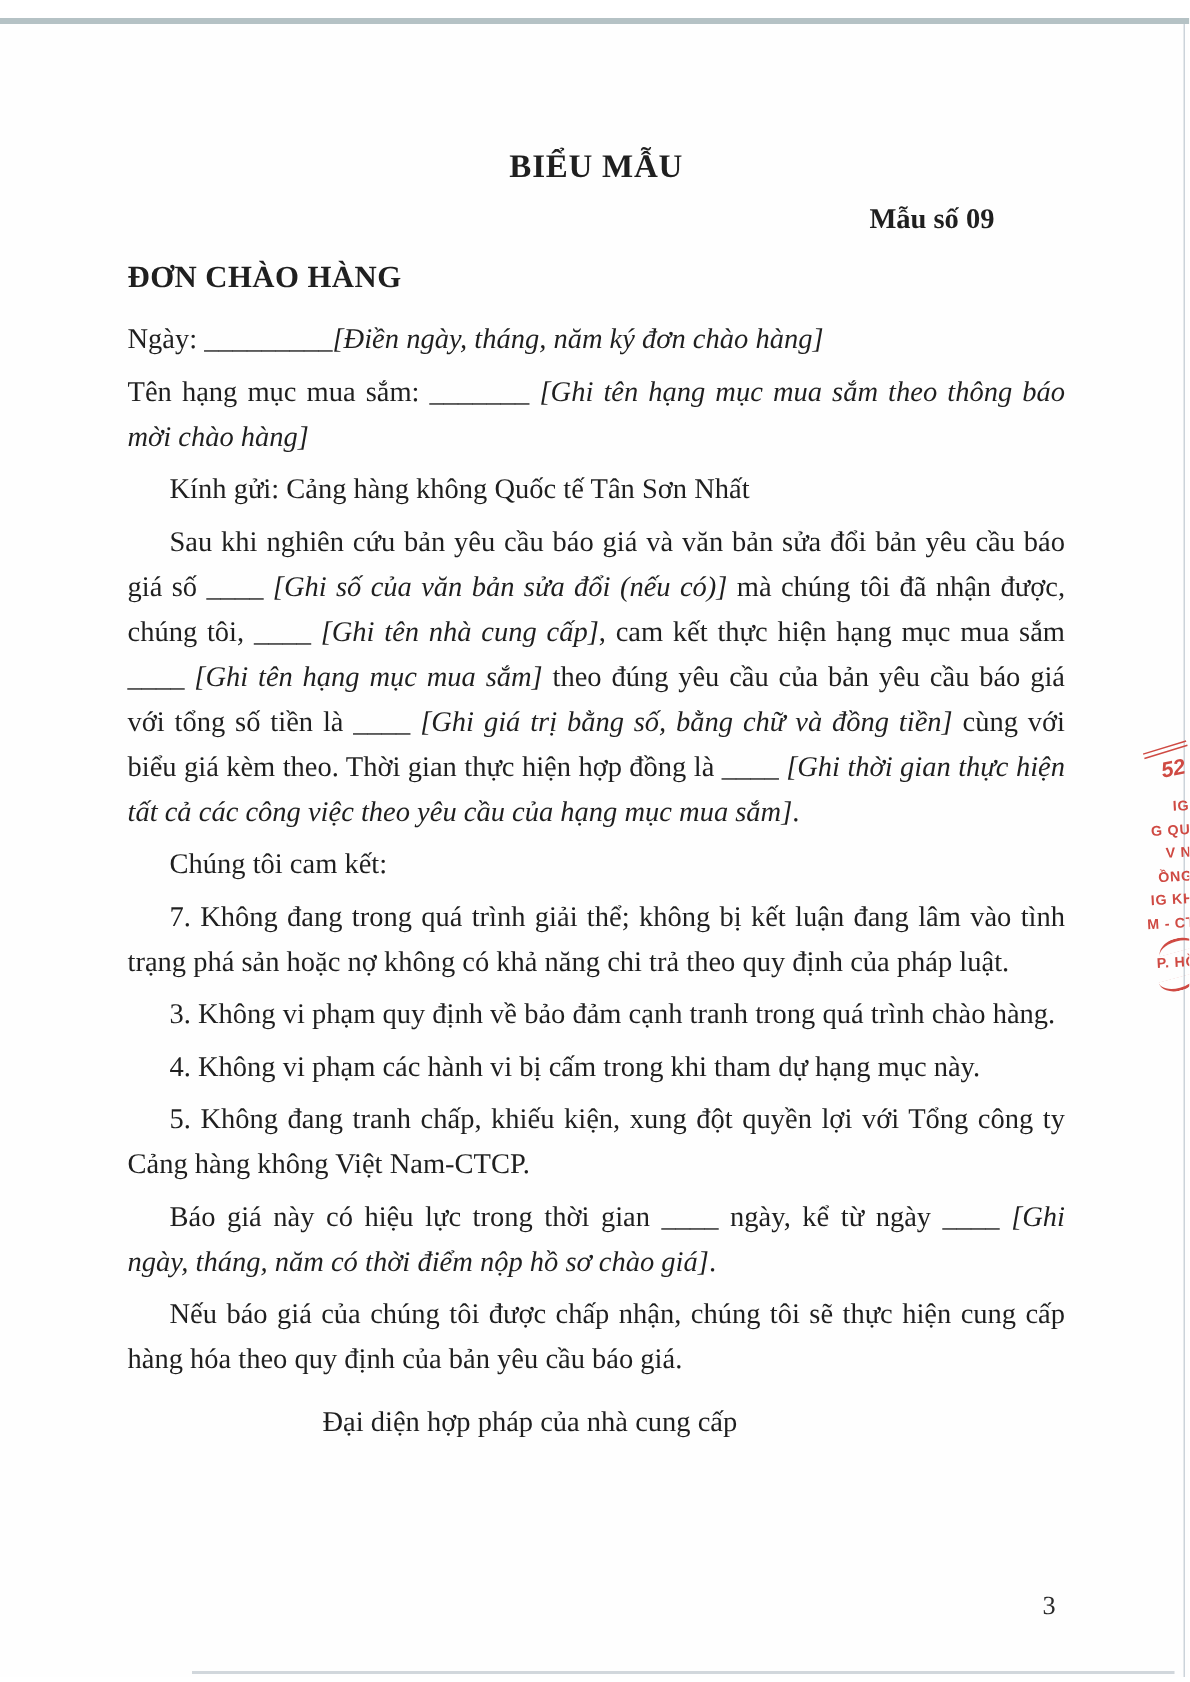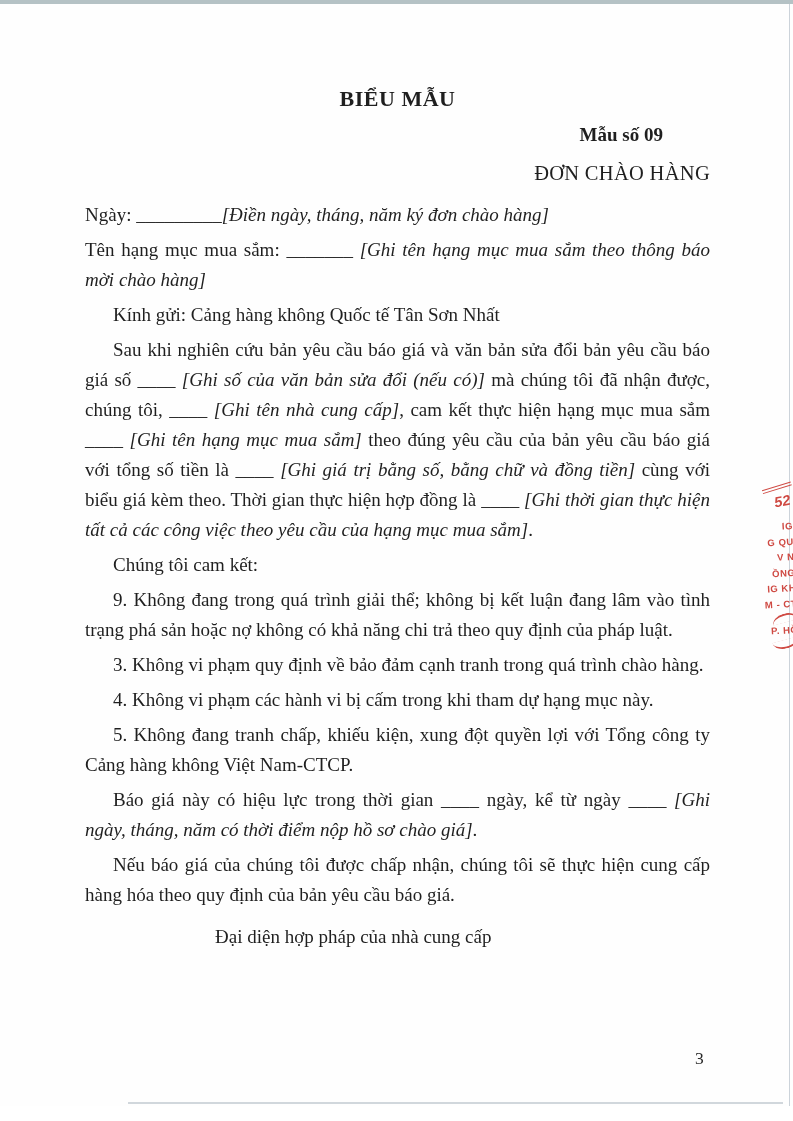--- a/index.html
+++ b/index.html
@@ -1,21 +1,21 @@
 <!DOCTYPE html>
 <html><head>
 <meta charset="utf-8">
 <style>
   * { box-sizing: border-box; }
   html, body { margin: 0; padding: 0; background: #ffffff; }
   .page {
     position: relative;
     width: 793px;
     height: 1106px;
-    margin: 0 auto;
+    margin: 12px auto;
     background: #fefefe;
     overflow: hidden;
     font-family: "Liberation Serif", "DejaVu Serif", serif;
     color: #1f1f1f;
   }
   
   .edge-top {
     position: absolute; top: 0; left: 0; right: 0; height: 4px;
     background: #a8b7bb; opacity: .85;
   }
@@ -43,22 +43,22 @@
   }
   .form-number {
     margin-top: 11px;
     text-align: right;
     padding-right: 47px;
     font-weight: bold;
     line-height: 24px;
   }
   .doc-title {
     margin-top: 14px;
-    text-align: right;
-    font-weight: normal;
+    text-align: left;
+    font-weight: bold;
     font-size: 20.5px;
     line-height: 25px;
     letter-spacing: .3px;
   }
   p { margin: 5px 0 0 0; text-align: justify; }
   p.first-gap { margin-top: 14px; }
   .indent { text-indent: 28px; }
   .it { font-style: italic; }
   .sig-block {
     margin-top: 12px;
@@ -138,21 +138,21 @@
     <p class="first-gap"><span>Ngày: </span><span>_________</span><span class="it">[Điền ngày, tháng, năm ký đơn chào hàng]</span></p>
 
     <p><span>Tên hạng mục mua sắm: </span><span>_______ </span><span class="it">[Ghi tên hạng mục mua sắm theo thông báo mời chào hàng]</span></p>
 
     <p class="indent">Kính gửi: Cảng hàng không Quốc tế Tân Sơn Nhất</p>
 
     <p class="indent"><span>Sau khi nghiên cứu bản yêu cầu báo giá và văn bản sửa đổi bản yêu cầu báo giá số </span><span>____ </span><span class="it">[Ghi số của văn bản sửa đổi (nếu có)] </span><span>mà chúng tôi đã nhận được, chúng tôi, </span><span>____ </span><span class="it">[Ghi tên nhà cung cấp]</span><span>, cam kết thực hiện hạng mục mua sắm </span><span>____ </span><span class="it">[Ghi tên hạng mục mua sắm] </span><span>theo đúng yêu cầu của bản yêu cầu báo giá với tổng số tiền là </span><span>____ </span><span class="it">[Ghi giá trị bằng số, bằng chữ và đồng tiền] </span><span>cùng với biểu giá kèm theo. Thời gian thực hiện hợp đồng là </span><span>____ </span><span class="it">[Ghi thời gian thực hiện tất cả các công việc theo yêu cầu của hạng mục mua sắm]</span><span>.</span></p>
 
     <p class="indent">Chúng tôi cam kết:</p>
 
-    <p class="indent">9. Không đang trong quá trình giải thể; không bị kết luận đang lâm vào tình trạng phá sản hoặc nợ không có khả năng chi trả theo quy định của pháp luật.</p>
+    <p class="indent">7. Không đang trong quá trình giải thể; không bị kết luận đang lâm vào tình trạng phá sản hoặc nợ không có khả năng chi trả theo quy định của pháp luật.</p>
     <p class="indent">3. Không vi phạm quy định về bảo đảm cạnh tranh trong quá trình chào hàng.</p>
     <p class="indent">4. Không vi phạm các hành vi bị cấm trong khi tham dự hạng mục này.</p>
     <p class="indent">5. Không đang tranh chấp, khiếu kiện, xung đột quyền lợi với Tổng công ty Cảng hàng không Việt Nam-CTCP.</p>
 
     <p class="indent"><span>Báo giá này có hiệu lực trong thời gian </span><span>____</span><span> ngày, kể từ ngày </span><span>____ </span><span class="it">[Ghi ngày, tháng, năm có thời điểm nộp hồ sơ chào giá]</span><span>.</span></p>
 
     <p class="indent">Nếu báo giá của chúng tôi được chấp nhận, chúng tôi sẽ thực hiện cung cấp hàng hóa theo quy định của bản yêu cầu báo giá.</p>
 
     <div class="sig-block">
       <p class="sig-line1">Đại diện hợp pháp của nhà cung cấp</p>

